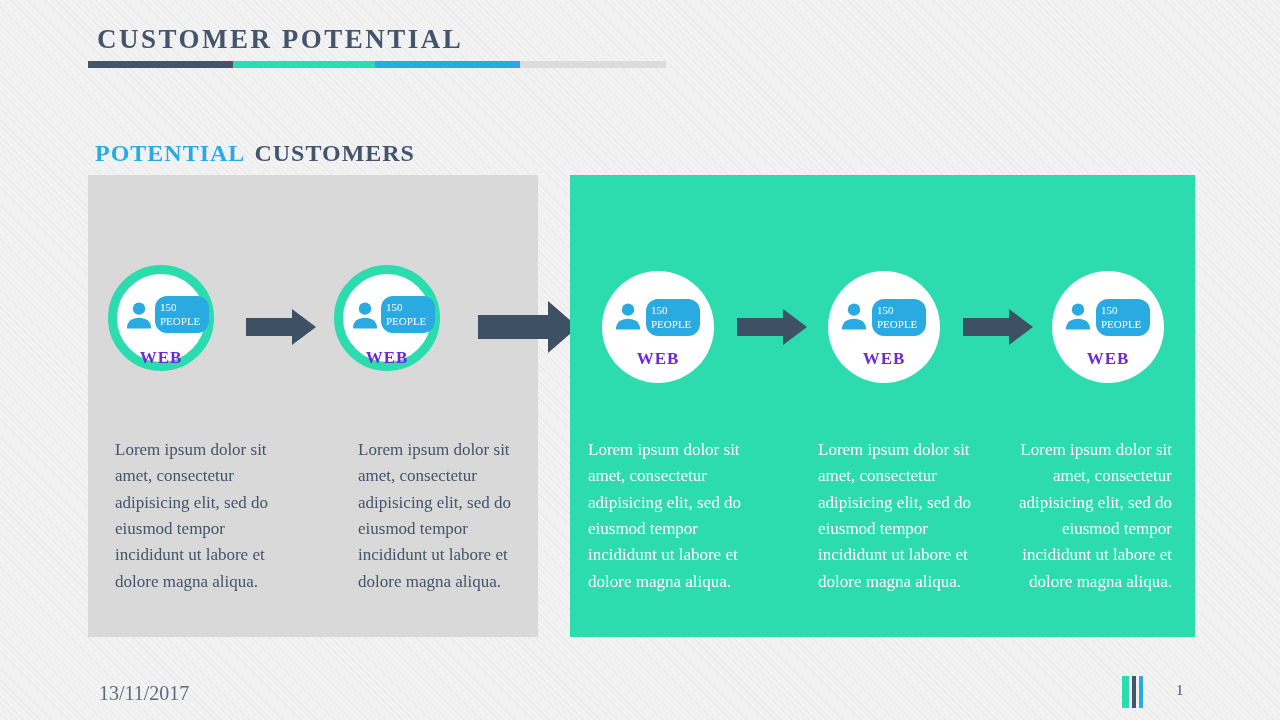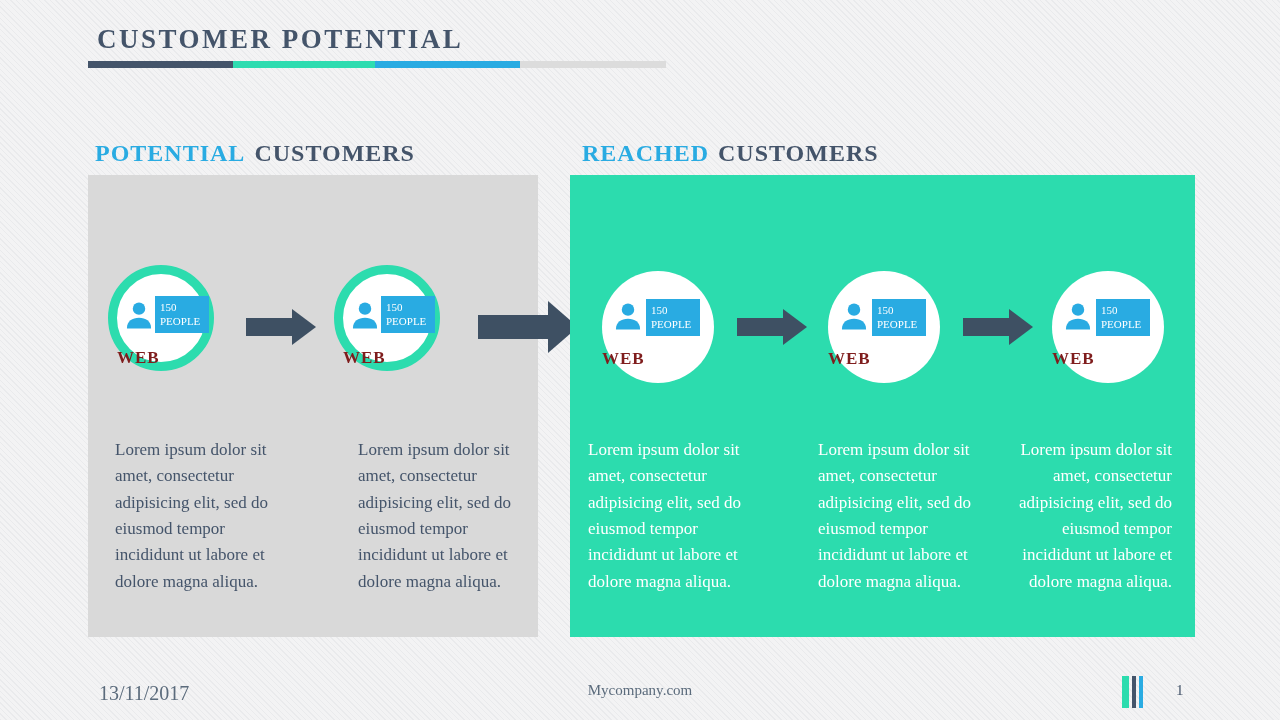--- a/index.html
+++ b/index.html
@@ -47,26 +47,26 @@
     position:absolute; width:112px; height:112px; border-radius:50%;
     background:#ffffff;
   }
   .circle.ring { width:106px; height:106px; border:9px solid #2cdcae; }
   .circle .inner { position:relative; width:100%; height:100%; }
   .person { position:absolute; left:5px; top:24px; width:34px; height:34px; display:block; }
   .person svg { width:100%; height:100%; display:block; }
   .badge {
     position:absolute; left:40px; top:24px; width:54px;
     background:#29abe2; color:#ffffff; font-size:11px; line-height:1.3;
-    padding:4px 5px; overflow-wrap:break-word; word-break:break-word;
+    padding:4px 5px; overflow-wrap:break-word; word-break:break-word;border-radius:12px;
   }
   .circle.ring .badge { left:38px; top:22px; }
   .weblabel {
-    position:absolute; left:0; right:0; top:74px; 
-    color:#7f1d1d; font-weight:bold; font-size:17px; letter-spacing:1px;
+    position:absolute; left:0; right:0; top:74px; text-align:center;
+    color:#6d28d9; font-weight:bold; font-size:17px; letter-spacing:1px;
   }
 
   
   .arrow { position:absolute; display:flex; align-items:center; }
   .arrow .shaft { width:46px; height:18px; background:#3e5063; }
   .arrow .head {
     width:0; height:0;
     border-top:18px solid transparent; border-bottom:18px solid transparent;
     border-left:24px solid #3e5063;
   }
@@ -102,23 +102,20 @@
   <div class="abs title-underline">
     <span class="seg dark"></span>
     <span class="seg teal"></span>
     <span class="seg blue"></span>
     <span class="seg gray"></span>
   </div>
 
   <div class="abs sec-heading heading-left">
     <span class="accent">POTENTIAL</span><span class="rest">CUSTOMERS</span>
   </div>
-  <div class="abs sec-heading heading-right">
-    <span class="accent">REACHED</span><span class="rest">CUSTOMERS</span>
-  </div>
 
   <div class="abs panel gray">
 
     <div class="circle ring" style="left:20px; top:90px;">
       <div class="inner">
         <span class="person">
           <svg viewBox="0 0 24 24">
               <circle cx="12" cy="7.5" r="4.4" fill="#29abe2"></circle>
               <path d="M3.5 21c0-4.4 3.8-7 8.5-7s8.5 2.6 8.5 7v0.6h-17z" fill="#29abe2"></path>
             </svg>
@@ -205,21 +202,20 @@
         <div class="weblabel" style="top:78px;">WEB</div>
       </div>
     </div>
 
     <p class="desc" style="left:18px;">Lorem ipsum dolor sit amet, consectetur adipisicing elit, sed do eiusmod tempor incididunt ut labore et dolore magna aliqua.</p>
     <p class="desc" style="left:248px;">Lorem ipsum dolor sit amet, consectetur adipisicing elit, sed do eiusmod tempor incididunt ut labore et dolore magna aliqua.</p>
     <p class="desc right-align" style="left:446px; width:156px;">Lorem ipsum dolor sit amet, consectetur adipisicing elit, sed do eiusmod tempor incididunt ut labore et dolore magna aliqua.</p>
   </div>
 
   <div class="abs footer-date">13/11/2017</div>
-  <div class="abs footer-site">Mycompany.com</div>
   <div class="abs footer-bars">
     <span class="fbar-teal"></span>
     <span class="fbar-dark"></span>
     <span class="fbar-blue"></span>
   </div>
   <div class="abs footer-page">1</div>
 
 </div>
 
 </body></html>

